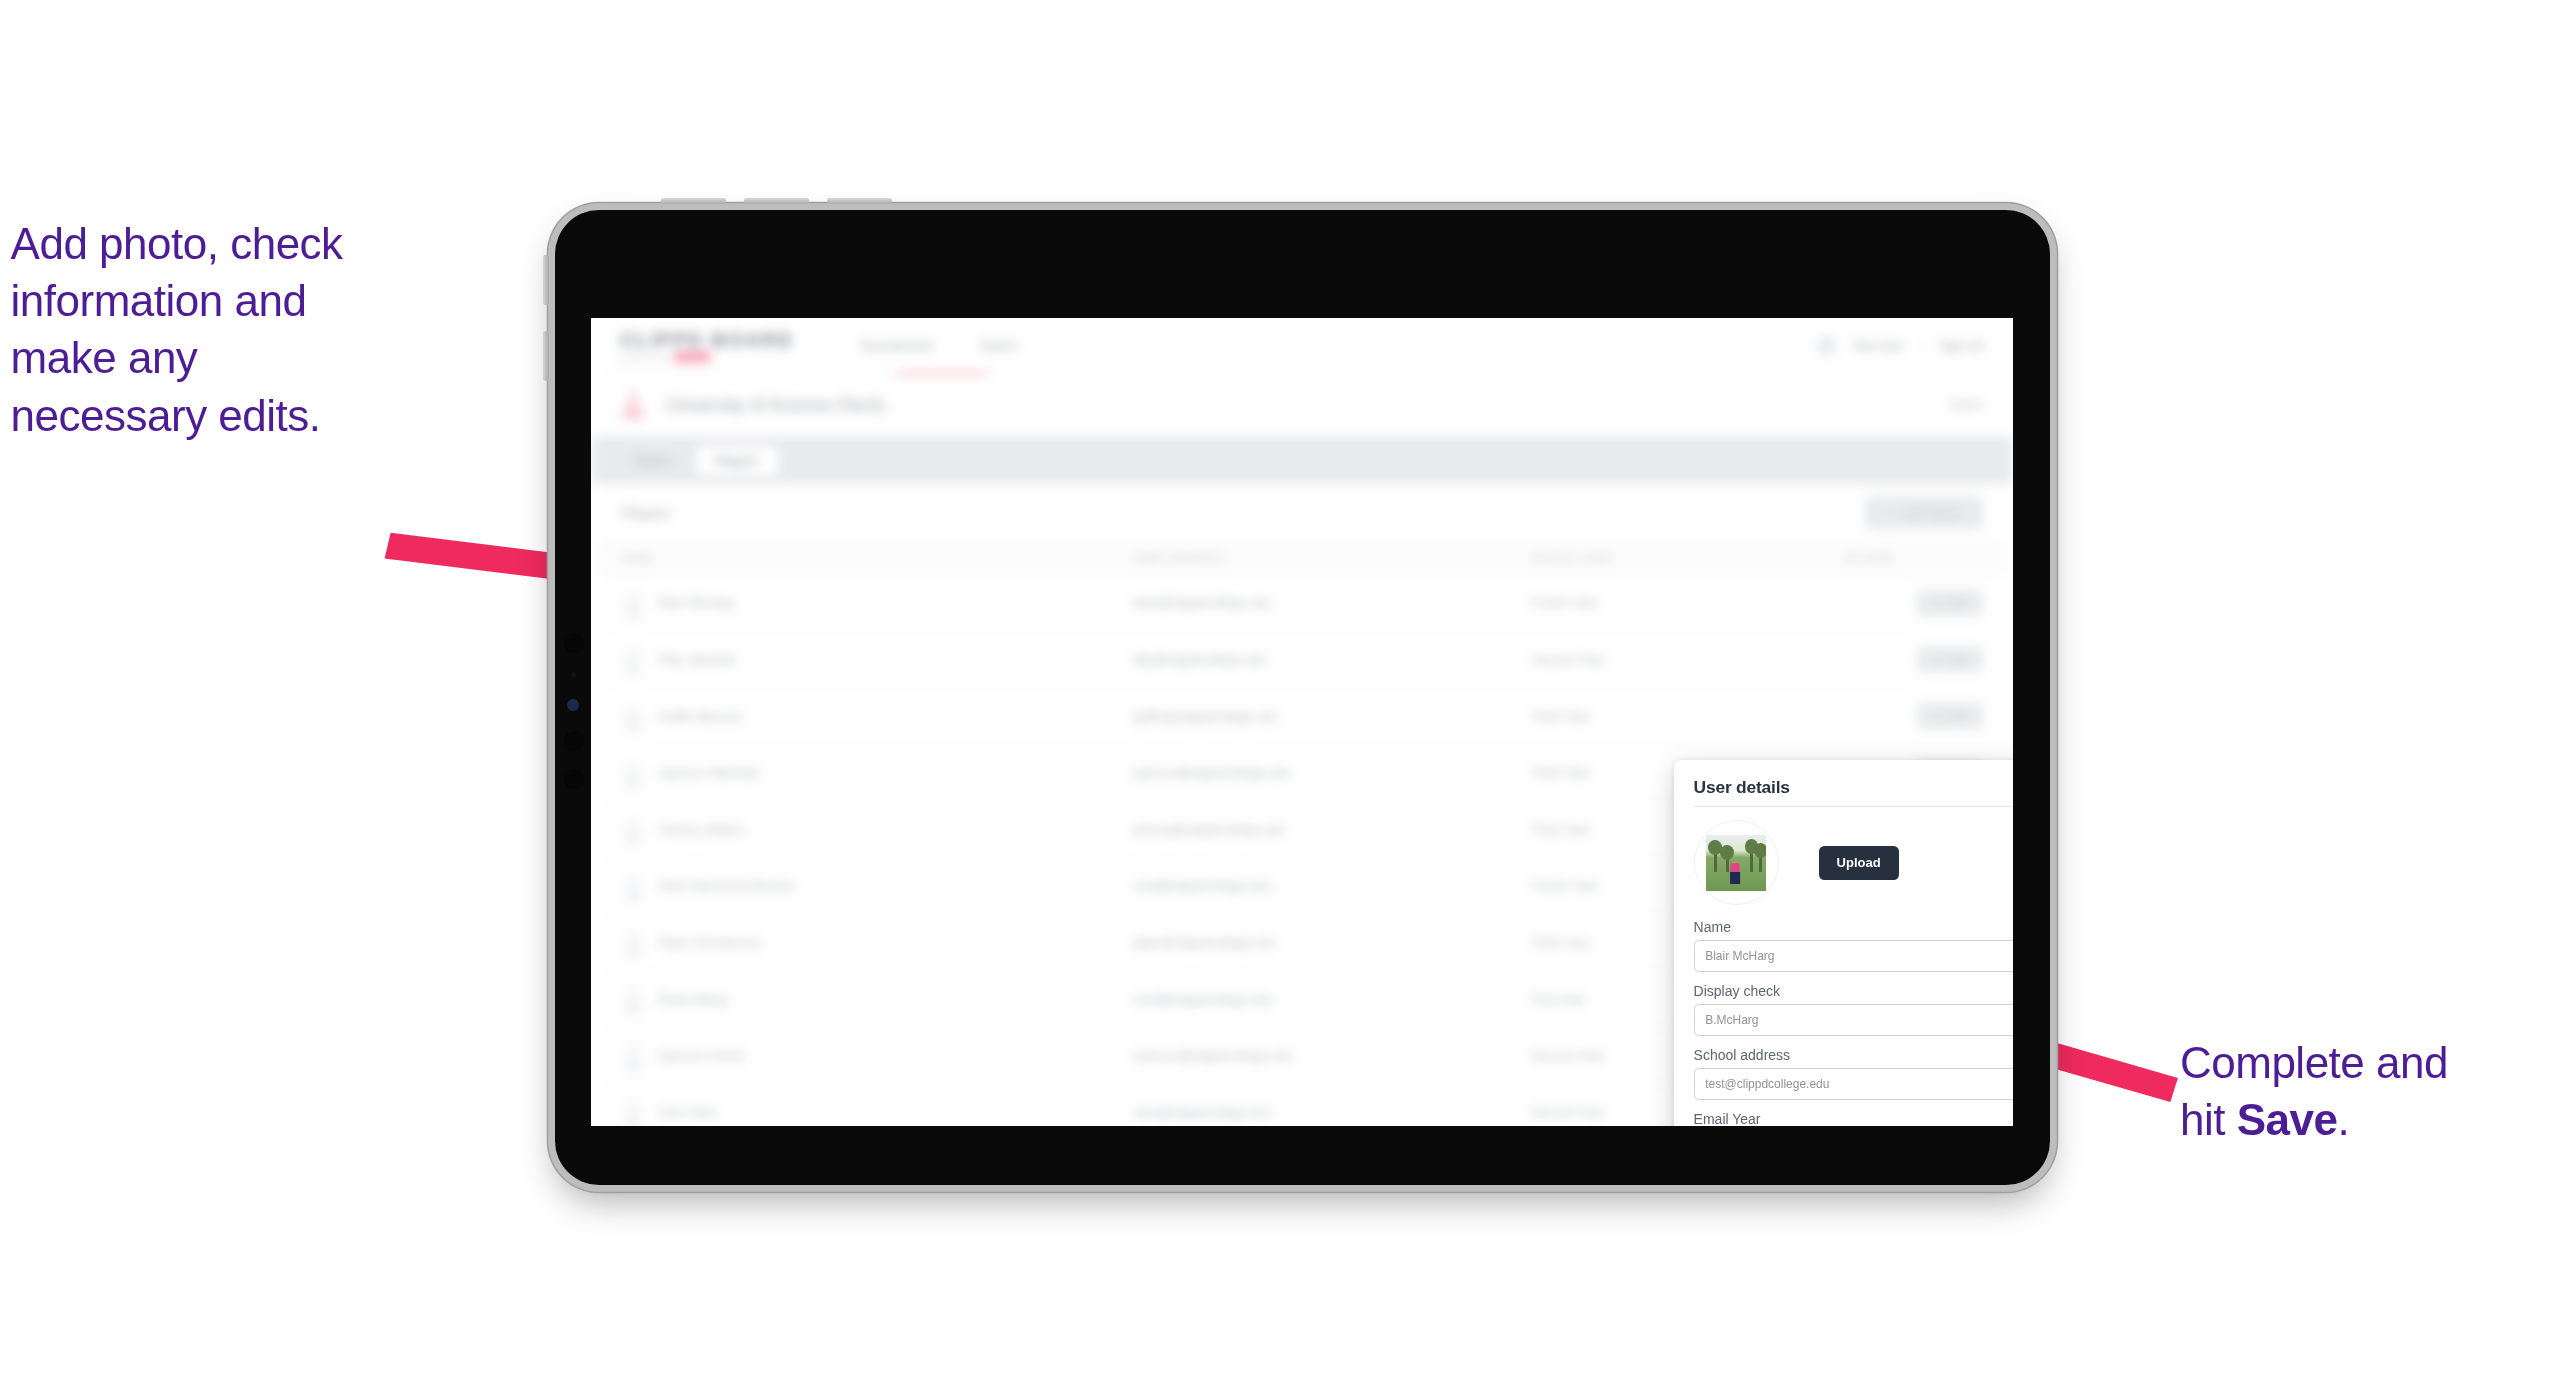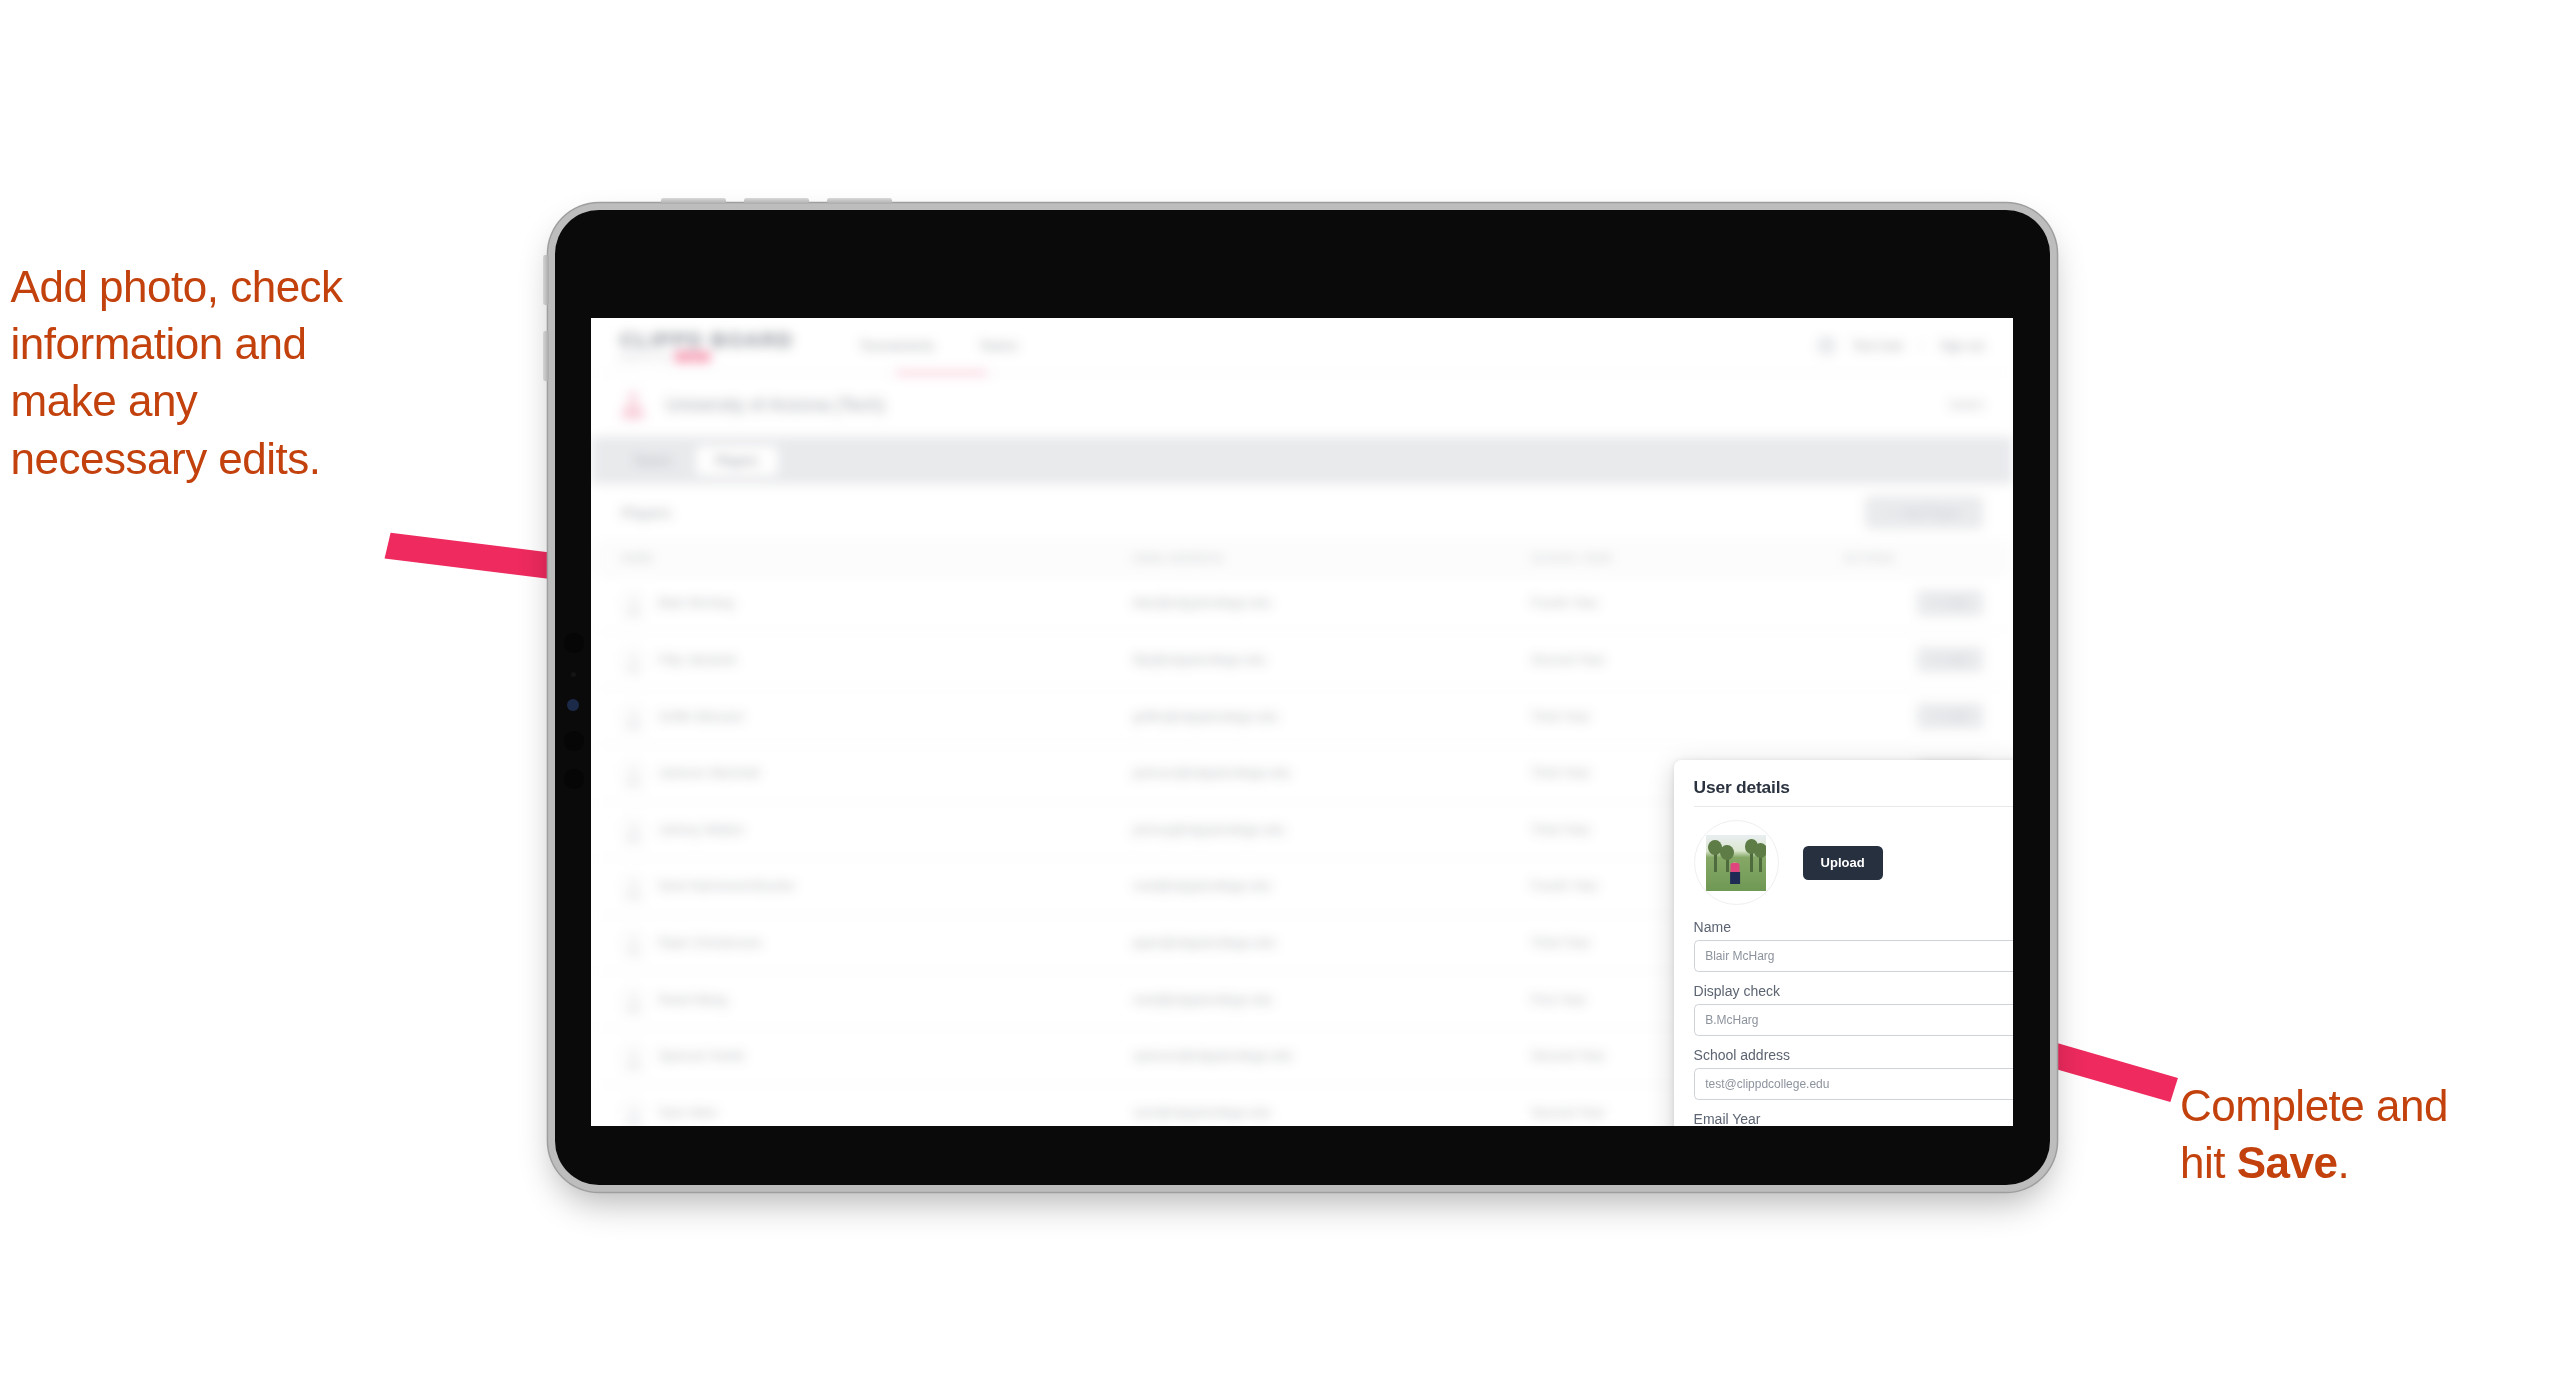--- a/index.html
+++ b/index.html
@@ -7,28 +7,27 @@
     width: 2576px; height: 1386px;
     background: #ffffff;
     font-family: "Liberation Sans", sans-serif;
     overflow: hidden;
   }
   #stage { position: relative; width: 2576px; height: 1386px; background: #fff; }
 
   
   .annot {
     position: absolute;
-    color: #c2410c;
+    color: #4c1d95;
     font-family: "Liberation Sans", sans-serif;
     font-size: 44px;
     line-height: 1.30;
     letter-spacing: -0.5px;
     white-space: pre-line;
     font-weight: 400;
-    margin-top: 43px;
   }
   #annot-left  { left: 10.6px;  top: 215px; width: 513px; }
   #annot-right { left: 2180px; top: 1034px; width: 377px; }
   #annot-right b { font-weight: 700; }
 
   
   .arrow { position: absolute; overflow: visible; pointer-events: none; }
 
   
   #device {
@@ -168,21 +167,21 @@
     box-shadow: 0 7.5px 27px rgba(0,0,0,0.18), 0 1.5px 6px rgba(0,0,0,0.10);
     padding: 16.6px 19.6px 16.6px 19.6px;
     font-family: "Liberation Sans", sans-serif;
   }
   .modal-head {
     display: flex; align-items: flex-start; justify-content: space-between;
     border-bottom: 0.8px solid #e9e9e9; padding-bottom: 8.3px;
   }
   .modal-title { font-size: 17.4px; font-weight: 700; color: #2c3340; letter-spacing: -0.2px; }
 
-  .avatar-row { display: flex; align-items: center; gap: 24px; padding: 13.6px 0 3px 0; }
+  .avatar-row { display: flex; align-items: center; gap: 40px; padding: 13.6px 0 3px 0; }
   .avatar-circle {
     width: 85px; height: 85px; border-radius: 50%;
     border: 1.5px solid #efefef; background:#fff;
     display: flex; align-items: center; justify-content: center; overflow: hidden;
     flex: 0 0 auto;
   }
   .avatar-photo {
     width: 60px; height: 56px; position: relative; overflow: hidden;
     background: linear-gradient(180deg,#e9eef1 0%, #dce7cf 28%, #86a866 40%, #7aa05d 72%, #6f9855 100%);
   }

